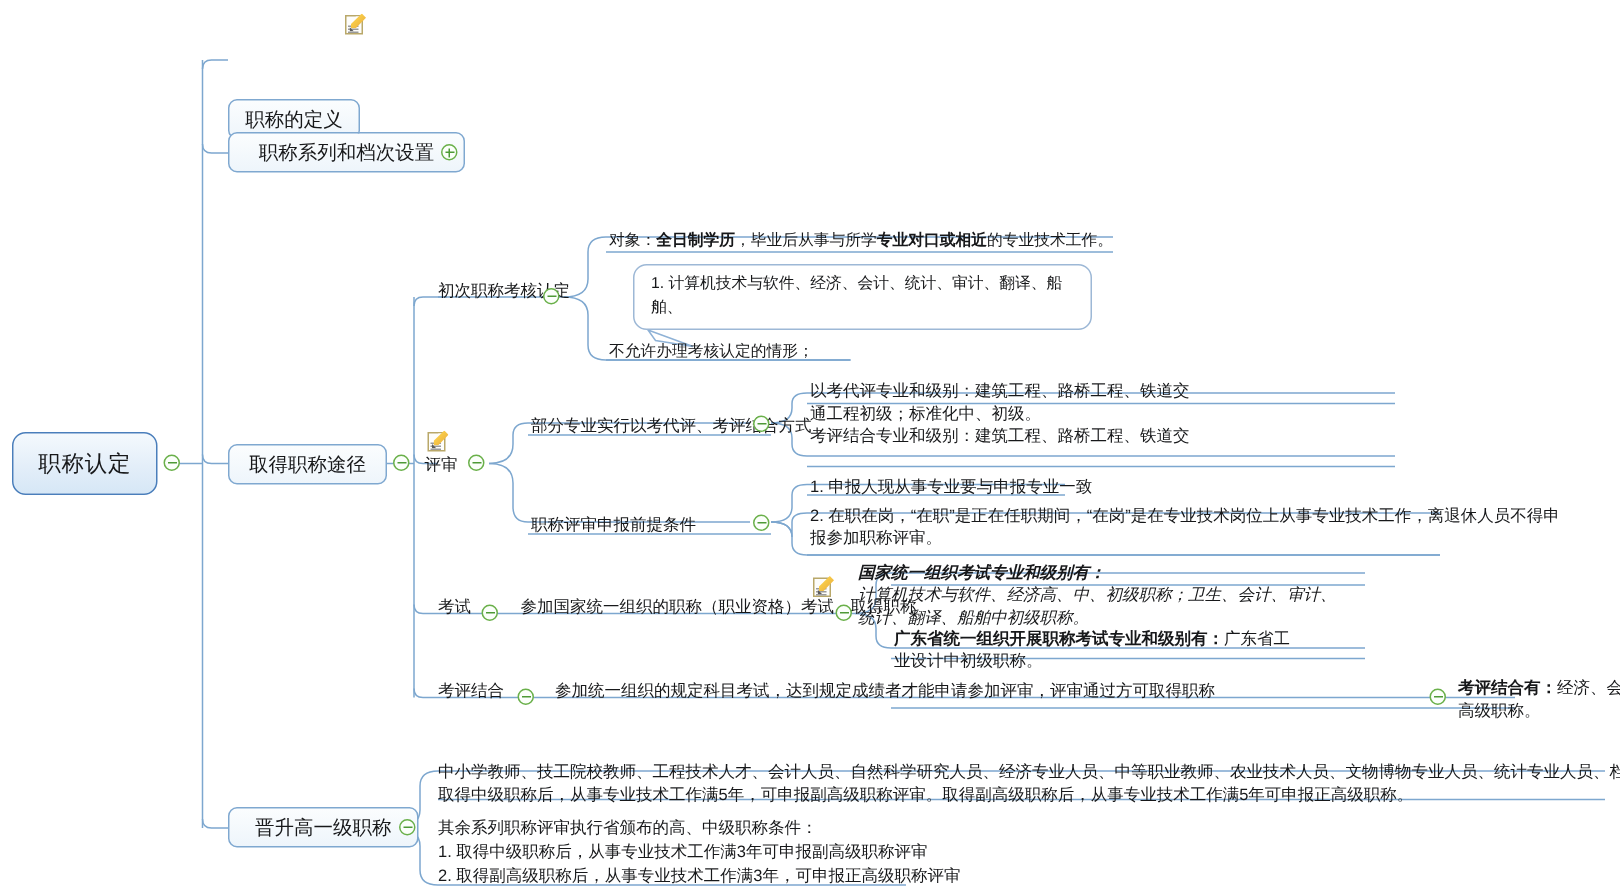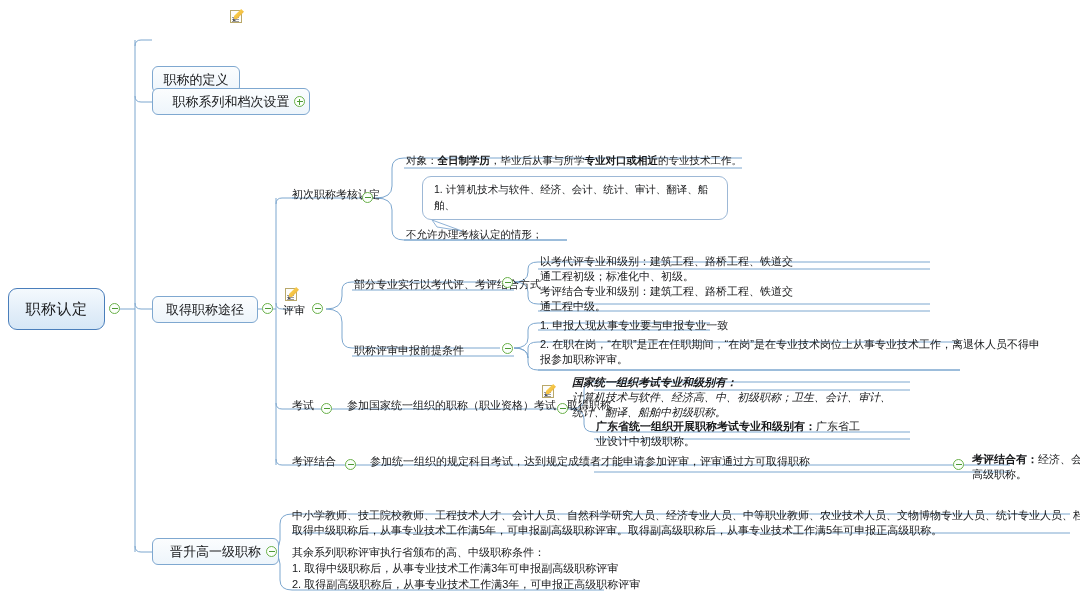--- a/index.html
+++ b/index.html
@@ -240,21 +240,20 @@
   </div>
   <div class="handle" style="left:502px;top:277px;"></div>
 
   <div class="node plain" style="left:540px;top:254px;line-height:1.35;">
     <div>以考代评专业和级别：建筑工程、路桥工程、铁道交</div>
     <div>通工程初级；标准化中、初级。</div>
   </div>
 
   <div class="node plain" style="left:540px;top:284px;line-height:1.35;">
     <div>考评结合专业和级别：建筑工程、路桥工程、铁道交</div>
-    <div>通工程中级。</div>
   </div>
 
   <div class="node plain" style="left:354px;top:343px;">
     <span>职称评审申报前提条件</span>
   </div>
   <div class="handle" style="left:502px;top:343px;"></div>
 
   <div class="node plain" style="left:540px;top:318px;">
     <span>1. 申报人现从事专业要与申报专业一致</span>
   </div>

